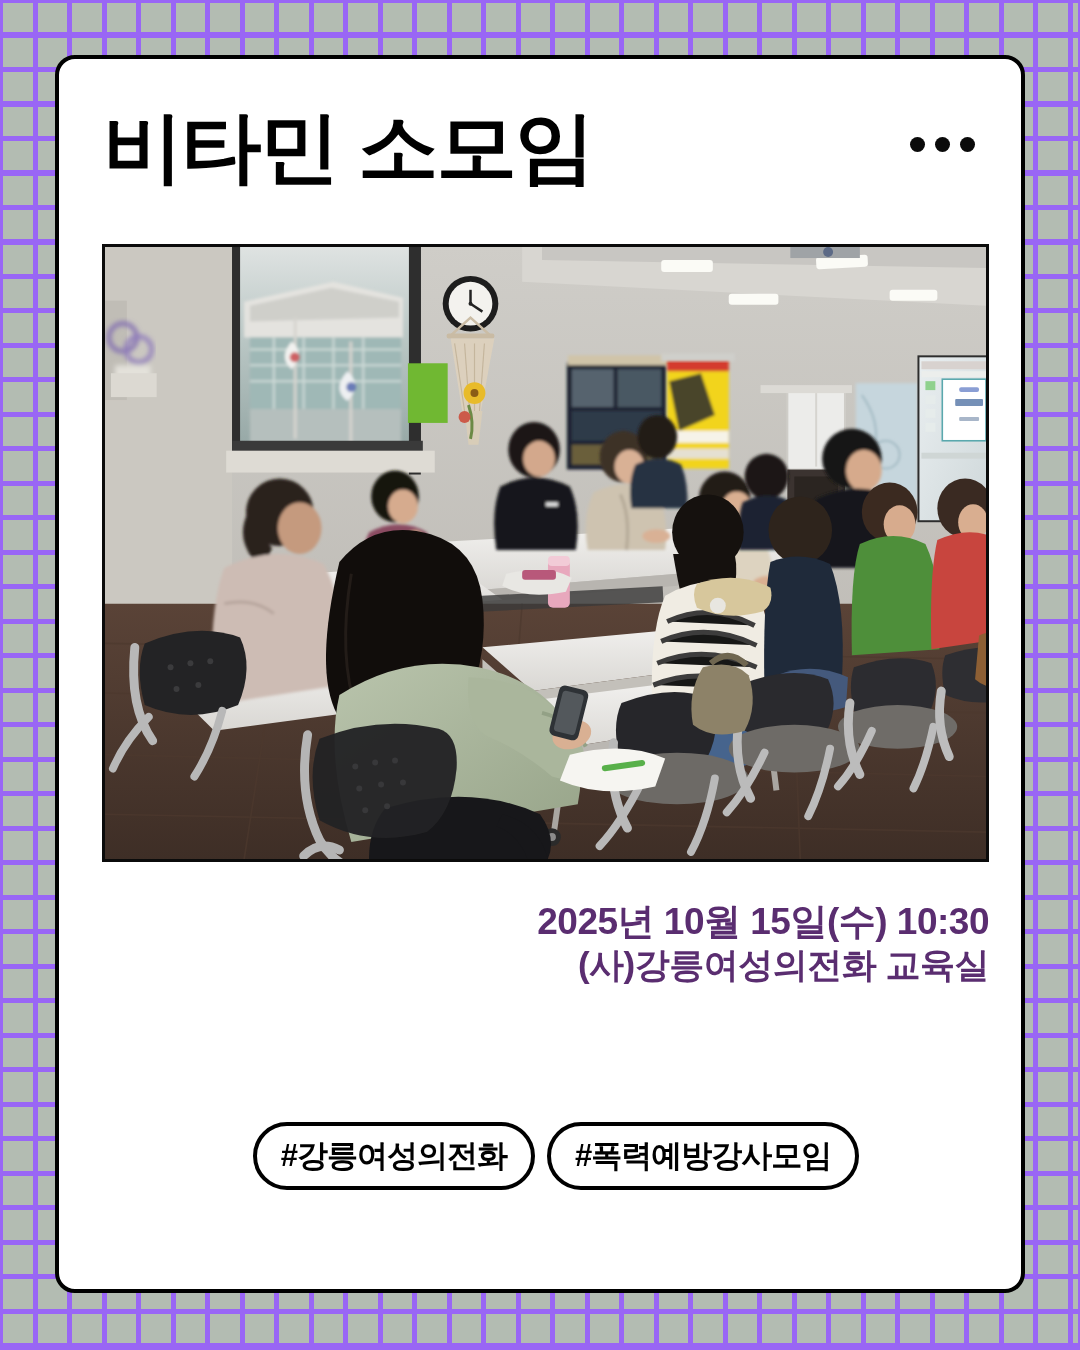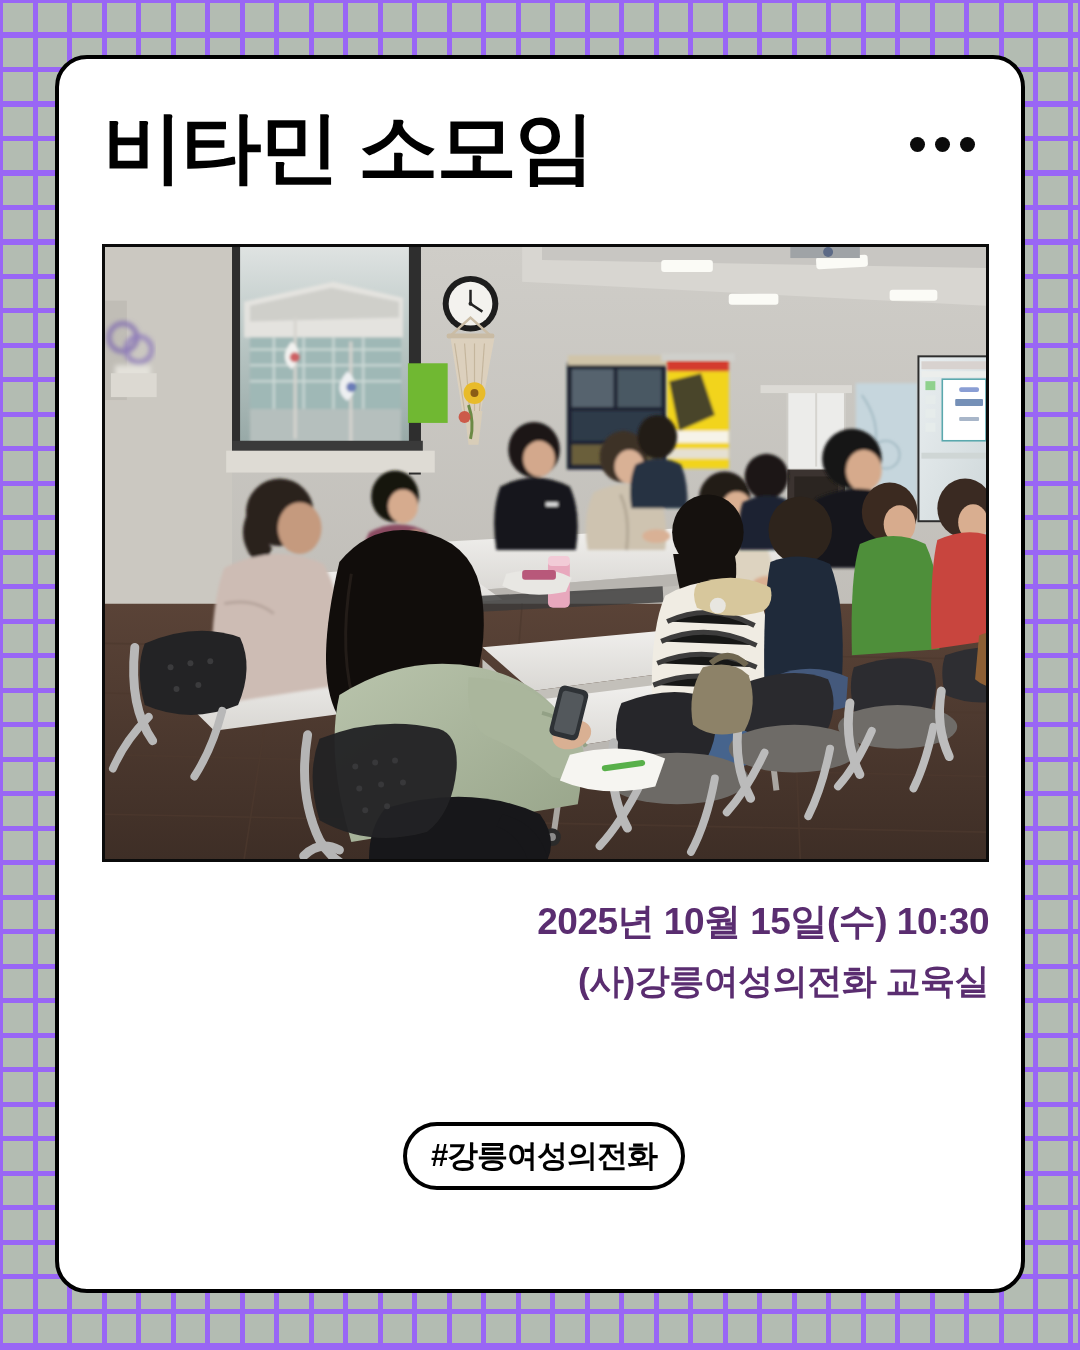--- a/index.html
+++ b/index.html
@@ -27,21 +27,21 @@
 
   
   #card {
     position: absolute;
     left: 55px;
     top: 55px;
     width: 970px;
     height: 1238px;
     background: #ffffff;
     border: 4px solid #000000;
-    border-radius: 32px;
+    border-radius: 20px;
     overflow: hidden;
   }
 
   
   .header {
     position: absolute;
     left: 0; top: 0;
     width: 100%;
     height: 175px;
     display: flex;
@@ -104,27 +104,27 @@
     font-size: 37px;
     font-weight: 700;
     line-height: 1.16;
     letter-spacing: -0.5px;
   }
   .caption .line2 {
     font-size: 35px;
     font-weight: 700;
     line-height: 1.2;
     letter-spacing: -0.5px;
-    margin-top: 16px;
+    margin-top: 0;
   }
 
   
   .tags {
     position: absolute;
-    left: 4px;
+    left: 16px;
     top: 1063px;
     width: 100%;
     display: flex;
     justify-content: center;
     gap: 12px;
     padding: 0 30px;
   }
   .tag {
     border: 4px solid #000000;
     border-radius: 40px;
@@ -528,16 +528,17 @@
       </div>
     </div>
 
     <div class="caption">
       <div class="line1">2025년 10월 15일(수) 10:30</div>
       <div class="line2">(사)강릉여성의전화 교육실</div>
     </div>
 
     <div class="tags">
       <div class="tag">#강릉여성의전화</div>
+      <div class="tag">#폭력예방강사모임</div>
     </div>
 
   </div>
 </div>
 
 </body></html>

